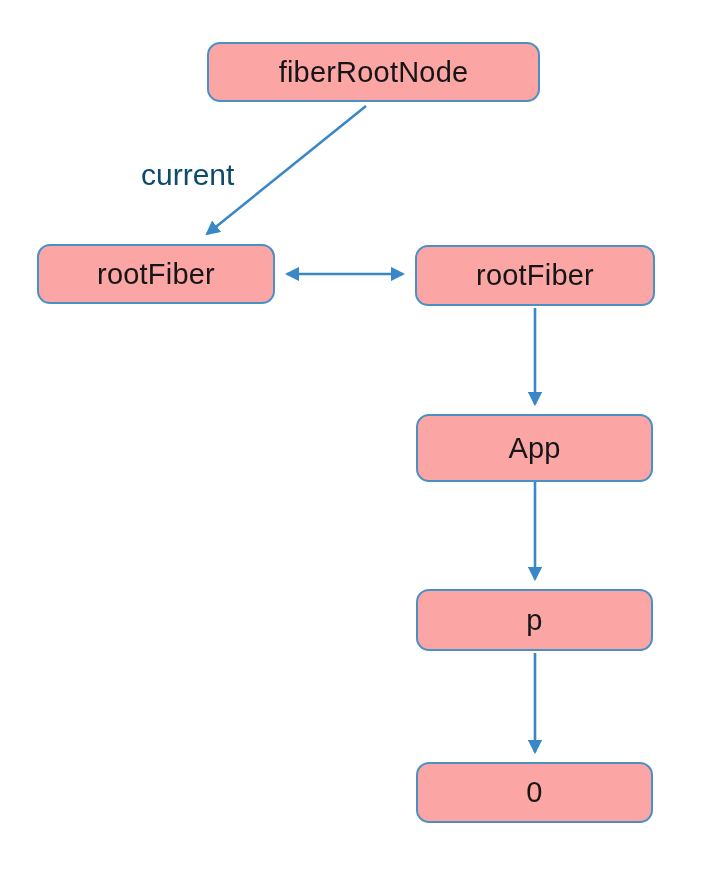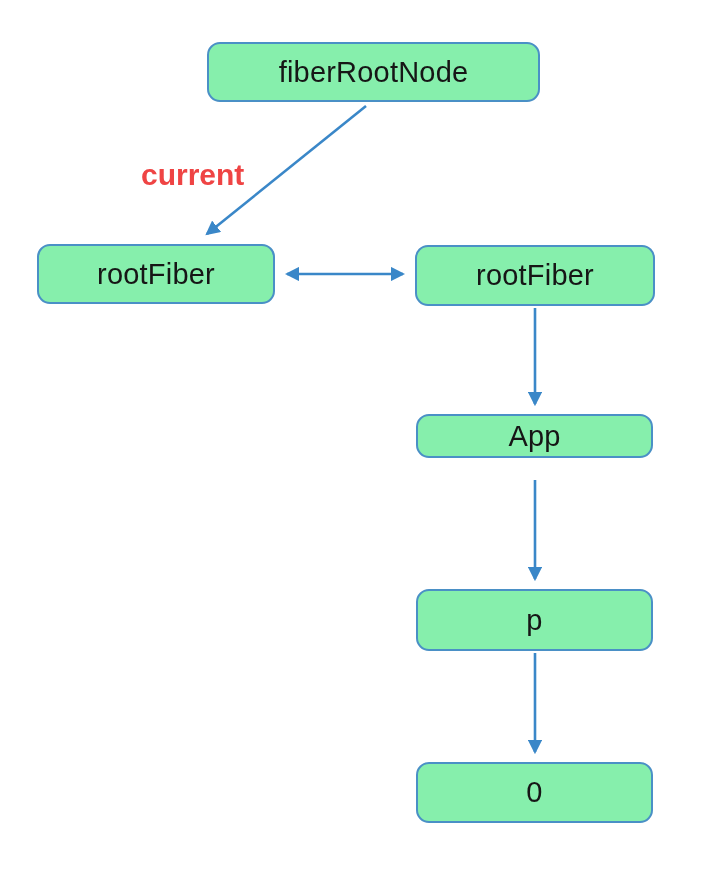--- a/index.html
+++ b/index.html
@@ -21,41 +21,40 @@
     top: 0;
     width: 706px;
     height: 879px;
     pointer-events: none;
   }
   .node {
     position: absolute;
     box-sizing: border-box;
     border: 2px solid #4a90c6;
     border-radius: 13px;
-    background: #86efac;
+    background: #fca5a5;
     display: flex;
     align-items: center;
     justify-content: center;
     font-size: 29px;
     color: #161616;
     letter-spacing: 0.2px;
   }
   .node--fiber-root   { left: 207px; top: 42px;  width: 333px; height: 60px; }
   .node--root-left    { left: 37px;  top: 244px; width: 238px; height: 60px; }
   .node--root-right   { left: 415px; top: 245px; width: 240px; height: 61px; }
-  .node--app          { left: 416px; top: 414px; width: 237px; height: 44px; }
+  .node--app          { left: 416px; top: 414px; width: 237px; height: 68px; }
   .node--p            { left: 416px; top: 589px; width: 237px; height: 62px; }
   .node--zero         { left: 416px; top: 762px; width: 237px; height: 61px; }
 
   .edge-label {
     position: absolute;
     font-size: 30px;
-    color: #ef4444;
+    color: #0c4a6e;
     white-space: nowrap;
-    font-weight: bold;
   }
   .edge-label--current   { left: 141px; top: 158px; }
   .edge-label--alternate { left: 284px; top: 215px; }
 
   .watermark {
     position: absolute;
     right: 5px;
     top: 841px;
     font-size: 22px;
     letter-spacing: 1px;

